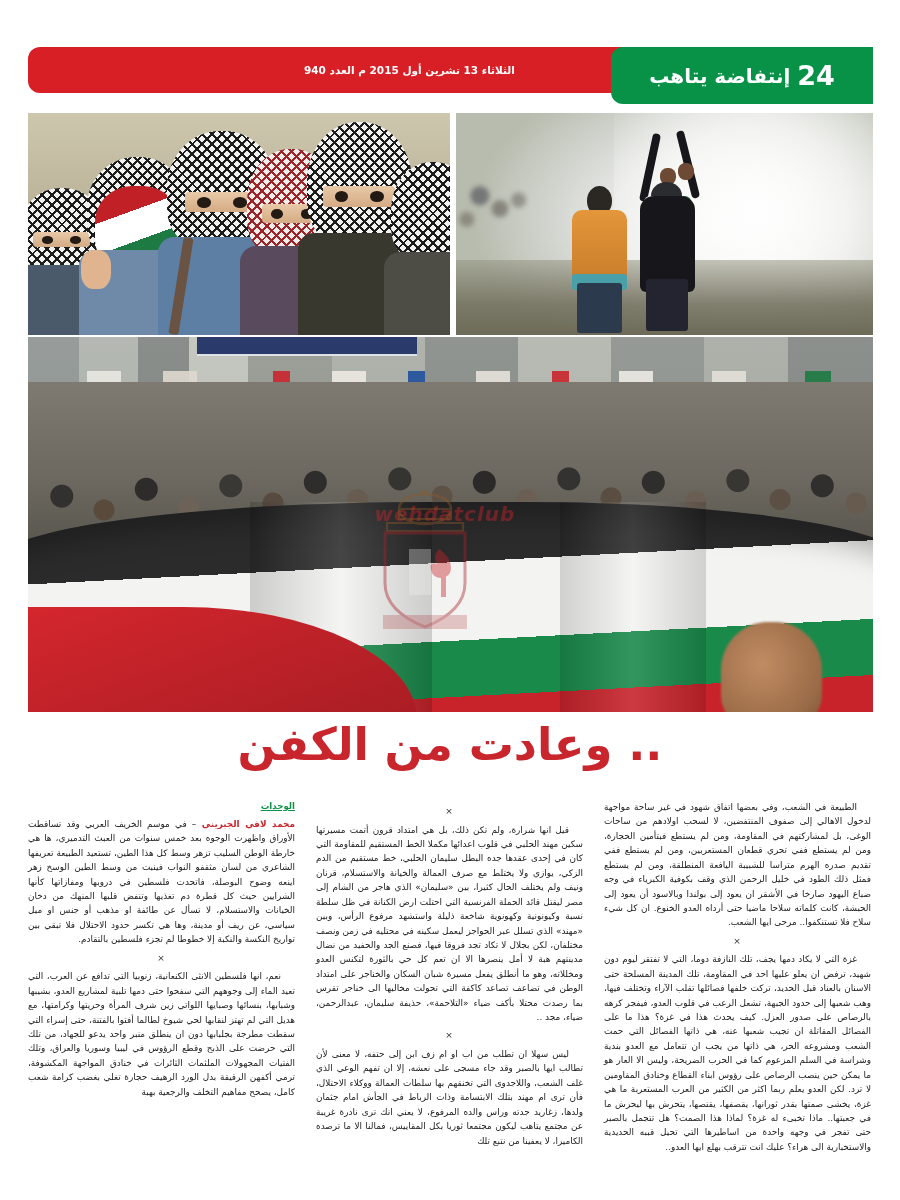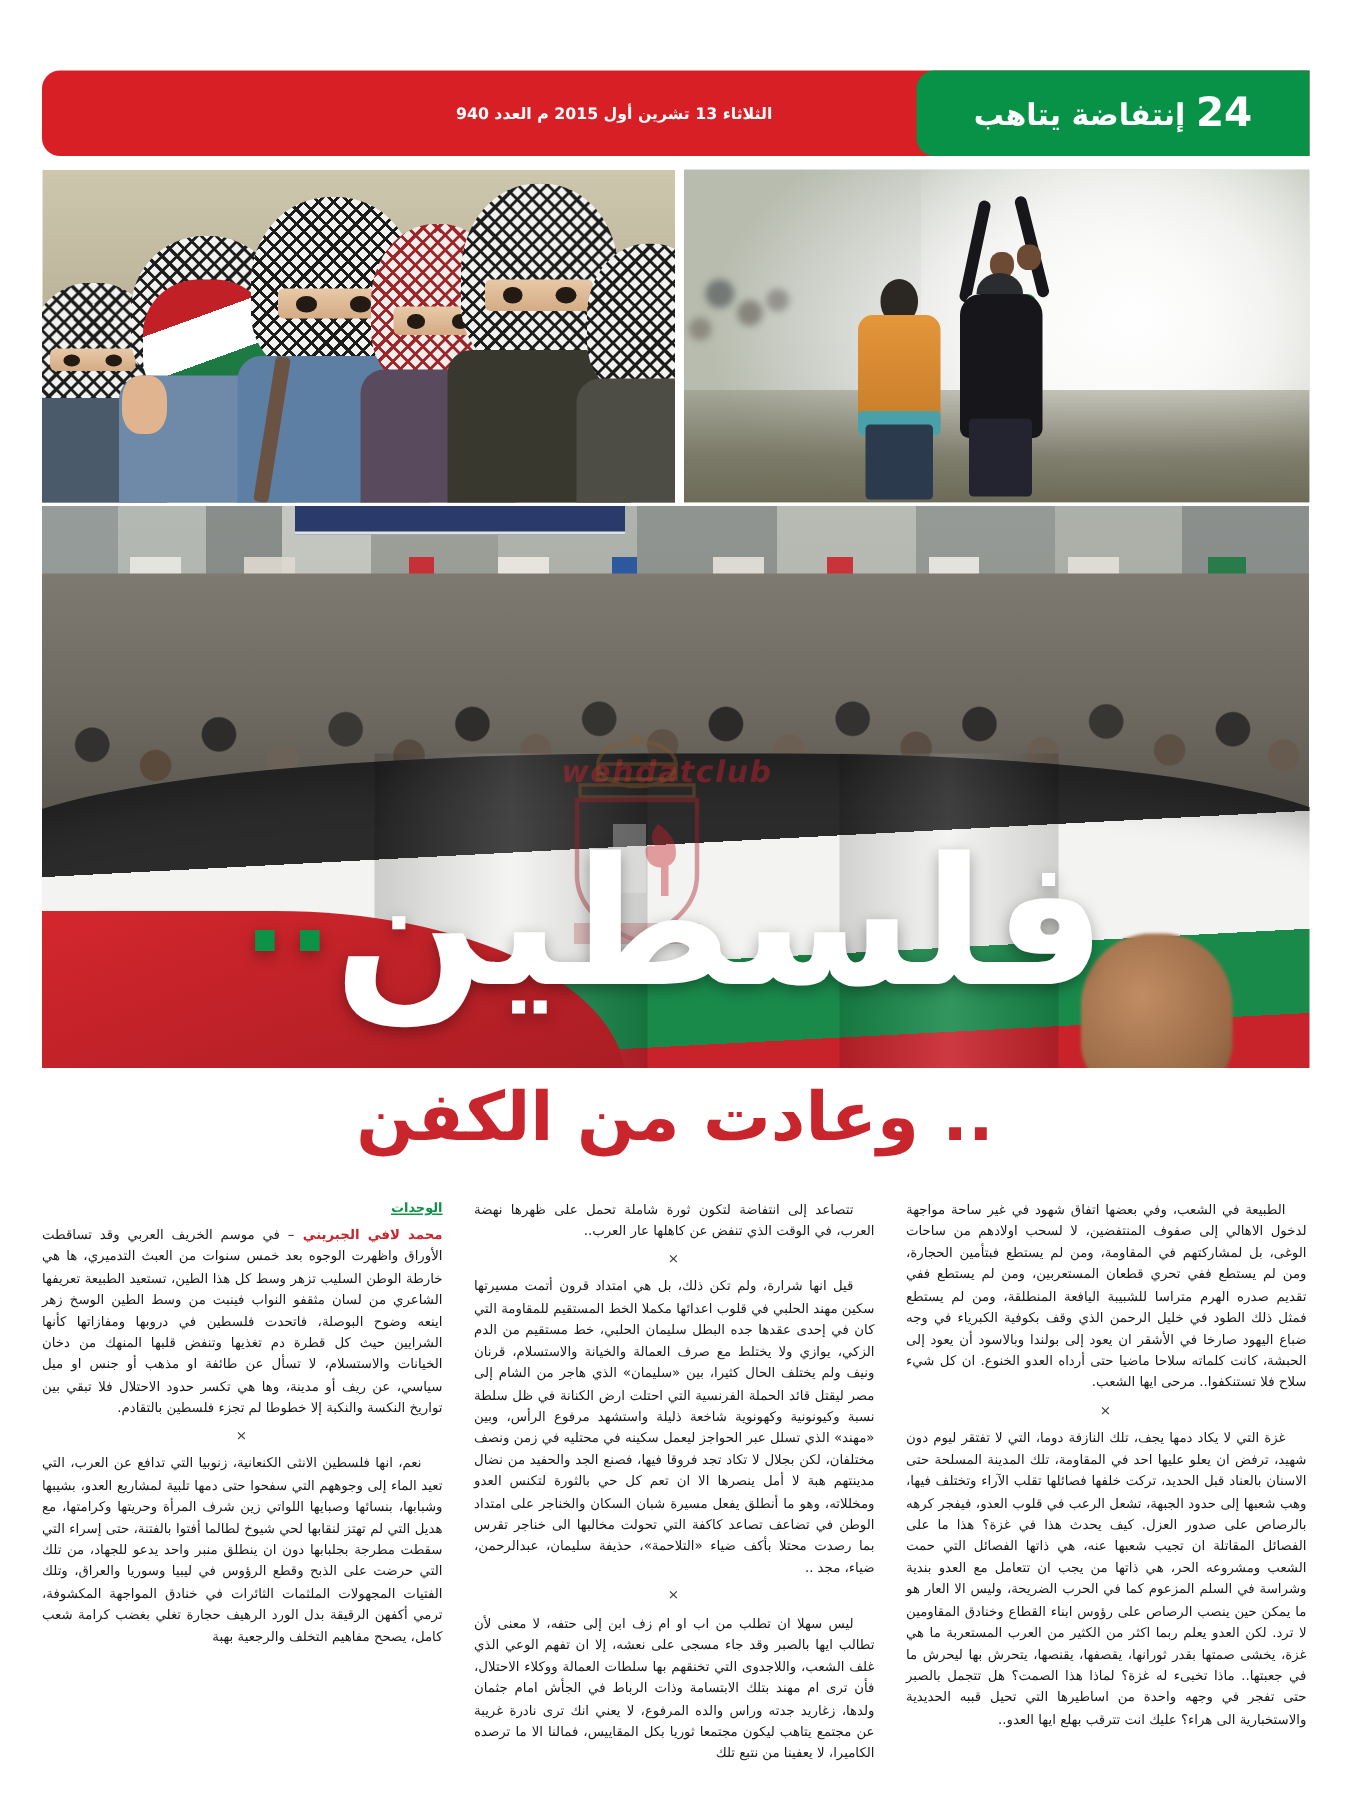--- a/index.html
+++ b/index.html
@@ -22,21 +22,21 @@
     background: #ffffff;
     box-sizing: border-box;
   }
 
   
   .masthead {
     position: absolute;
     left: 28px;
     top: 47px;
     width: 845px;
-    height: 57px;
+    height: 46px;
   }
   .masthead-red {
     position: absolute;
     inset: 0;
     background: #d91f26;
     border-radius: 12px 0 0 12px;
   }
   .masthead-green {
     position: absolute;
     right: 0;
@@ -539,35 +539,31 @@
         <path d="M20 46 L60 46 L100 46 L100 96 Q100 124 60 140 Q20 124 20 96 Z" fill="none" stroke="#a8232b" stroke-width="3"></path>
         <rect x="44" y="62" width="22" height="46" fill="#f2f2f2" opacity="0.75"></rect>
         <path d="M74 62 q-7 8 -2 15 q-8 -3 -6 6 q2 8 10 8 q10 -1 10 -10 q0 -11 -12 -19 z" fill="#c8232b"></path>
         <rect x="76" y="90" width="5" height="20" fill="#c8232b"></rect>
         <path d="M18 128 h84 v14 h-84 z" fill="#a8232b" opacity="0.55"></path>
       </svg>
     </div>
 
   </div>
 
-  <div class="headline-main">
-    <span>فلسطين</span><span class="headline-dots">..</span>
-  </div>
 
   <div class="headline-sub">.. وعادت من الكفن</div>
 
   <div class="article">
       <div class="col">
         <span class="byline-source">الوحدات</span>
         <p class="no-indent"><span class="byline-author">محمد لافي الجبريني </span>– في موسم الخريف العربي وقد تساقطت الأوراق واظهرت الوجوه بعد خمس سنوات من العبث التدميري، ها هي خارطة الوطن السليب تزهر وسط كل هذا الطين، تستعيد الطبيعة تعريفها الشاعري من لسان مثقفو النواب فينبت من وسط الطين الوسخ زهر اينعه وضوح البوصلة، فاتحدت فلسطين في دروبها ومفازاتها كأنها الشرايين حيث كل قطرة دم تغذيها وتنفض قلبها المنهك من دخان الخيانات والاستسلام، لا تسأل عن طائفة او مذهب أو جنس او ميل سياسي، عن ريف أو مدينة، وها هي تكسر حدود الاحتلال فلا تبقي بين تواريخ النكسة والنكبة إلا خطوطا لم تجزء فلسطين بالتقادم.</p>
         <span class="sep">×</span>
         <p>نعم، انها فلسطين الانثى الكنعانية، زنوبيا التي تدافع عن العرب، التي تعيد الماء إلى وجوههم التي سفحوا حتى دمها تلبية لمشاريع العدو، بشيبها وشبابها، بنسائها وصبايها اللواتي زين شرف المرأة وحريتها وكرامتها، مع هديل التي لم تهتز لنقابها لحي شيوخ لطالما أفتوا بالفتنة، حتى إسراء التي سقطت مطرجة بجلبابها دون ان ينطلق منبر واحد يدعو للجهاد، من تلك التي حرضت على الذبح وقطع الرؤوس في ليبيا وسوريا والعراق، وتلك الفتيات المجهولات الملثمات الثائرات في خنادق المواجهة المكشوفة، ترمي أكفهن الرقيقة بدل الورد الرهيف حجارة تغلي بغضب كرامة شعب كامل، يصحح مفاهيم التخلف والرجعية بهبة</p>
       </div>
       <div class="col">
-        <p>تتصاعد إلى انتفاضة لتكون ثورة شاملة تحمل على ظهرها نهضة العرب، في الوقت الذي تنفض عن كاهلها عار العرب..</p>
         <span class="sep">×</span>
         <p>قيل انها شرارة، ولم تكن ذلك، بل هي امتداد قرون أتمت مسيرتها سكين مهند الحلبي في قلوب اعدائها مكملا الخط المستقيم للمقاومة التي كان في إحدى عقدها جده البطل سليمان الحلبي، خط مستقيم من الدم الزكي، يوازي ولا يختلط مع صرف العمالة والخيانة والاستسلام، قرنان ونيف ولم يختلف الحال كثيرا، بين «سليمان» الذي هاجر من الشام إلى مصر ليقتل قائد الحملة الفرنسية التي احتلت ارض الكنانة في ظل سلطة نسبة وكيونونية وكهونوية شاخعة ذليلة واستشهد مرفوع الرأس، وبين «مهند» الذي تسلل عبر الحواجز ليعمل سكينه في محتليه في زمن ونصف مختلفان، لكن بجلال لا تكاد تجد فروقا فيها، فصنع الجد والحفيد من نضال مدينتهم هبة لا أمل ينصرها الا ان تعم كل حي بالثورة لتكنس العدو ومخللاته، وهو ما أنطلق يفعل مسيرة شبان السكان والخناجر على امتداد الوطن في تضاعف تصاعد كاكفة التي تحولت مخالبها الى خناجر تقرس بما رصدت محتلا بأكف ضياء «التلاحمة»، حذيفة سليمان، عبدالرحمن، ضياء، مجد ..</p>
         <span class="sep">×</span>
         <p>ليس سهلا ان تطلب من اب او ام زف ابن إلى حتفه، لا معنى لأن تطالب ايها بالصبر وقد جاء مسجى على نعشه، إلا ان تفهم الوعي الذي غلف الشعب، واللاجدوى التي تخنقهم بها سلطات العمالة ووكلاء الاحتلال، فأن ترى ام مهند بتلك الابتسامة وذات الرباط في الجأش امام جثمان ولدها، زغاريد جدته وراس والده المرفوع، لا يعني انك ترى نادرة غريبة عن مجتمع يتاهب ليكون مجتمعا ثوريا بكل المقاييس، فمالنا الا ما ترصده الكاميرا، لا يعفينا من نتبع تلك</p>
       </div>
       <div class="col">
         <p>الطبيعة في الشعب، وفي بعضها اتفاق شهود في غير ساحة مواجهة لدخول الاهالي إلى صفوف المنتفضين، لا لسحب اولادهم من ساحات الوغى، بل لمشاركتهم في المقاومة، ومن لم يستطع فبتأمين الحجارة، ومن لم يستطع ففي تحري قطعان المستعربين، ومن لم يستطع ففي تقديم صدره الهرم متراسا للشبيبة اليافعة المنطلقة، ومن لم يستطع فمثل ذلك الطود في خليل الرحمن الذي وقف بكوفية الكبرياء في وجه ضباع اليهود صارخا في الأشقر ان يعود إلى بولندا وبالاسود أن يعود إلى الحبشة، كانت كلماته سلاحا ماضيا حتى أرداه العدو الخنوع. ان كل شيء سلاح فلا تستنكفوا.. مرحى ايها الشعب.</p>
         <span class="sep">×</span>
         <p>غزة التي لا يكاد دمها يجف، تلك النازفة دوما، التي لا تفتقر ليوم دون شهيد، ترفض ان يعلو عليها احد في المقاومة، تلك المدينة المسلحة حتى الاسنان بالعناد قبل الحديد، تركت خلفها فصائلها تقلب الآراء وتختلف فيها، وهب شعبها إلى حدود الجبهة، تشعل الرعب في قلوب العدو، فيفجر كرهه بالرصاص على صدور العزل. كيف يحدث هذا في غزة؟ هذا ما على الفصائل المقاتلة ان تجيب شعبها عنه، هي ذاتها الفصائل التي حمت الشعب ومشروعه الحر، هي ذاتها من يجب ان تتعامل مع العدو بندية وشراسة في السلم المزعوم كما في الحرب الضريحة، وليس الا العار هو ما يمكن حين ينصب الرصاص على رؤوس ابناء القطاع وخنادق المقاومين لا ترد. لكن العدو يعلم ربما اكثر من الكثير من العرب المستعربة ما هي غزة، يخشى صمتها بقدر ثورانها، يقصفها، يقنصها، يتحرش بها ليحرش ما في جعبتها.. ماذا تخبىء له غزة؟ لماذا هذا الصمت؟ هل تتجمل بالصبر حتى تفجر في وجهه واحدة من اساطيرها التي تحيل قببه الحديدية والاستخبارية الى هراء؟ عليك انت تترقب بهلع ايها العدو..</p>
       </div>

